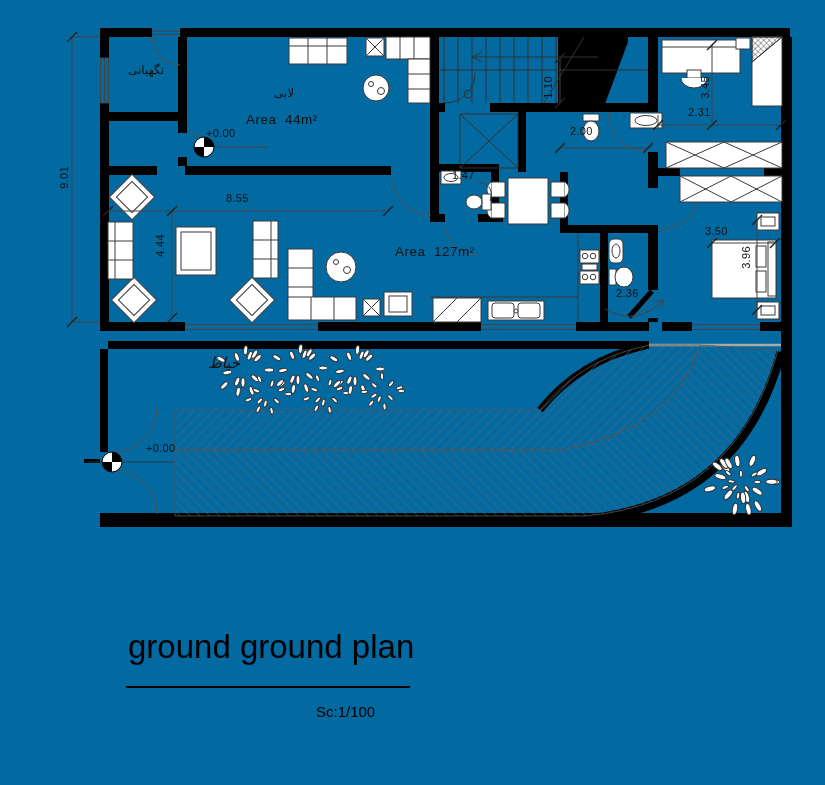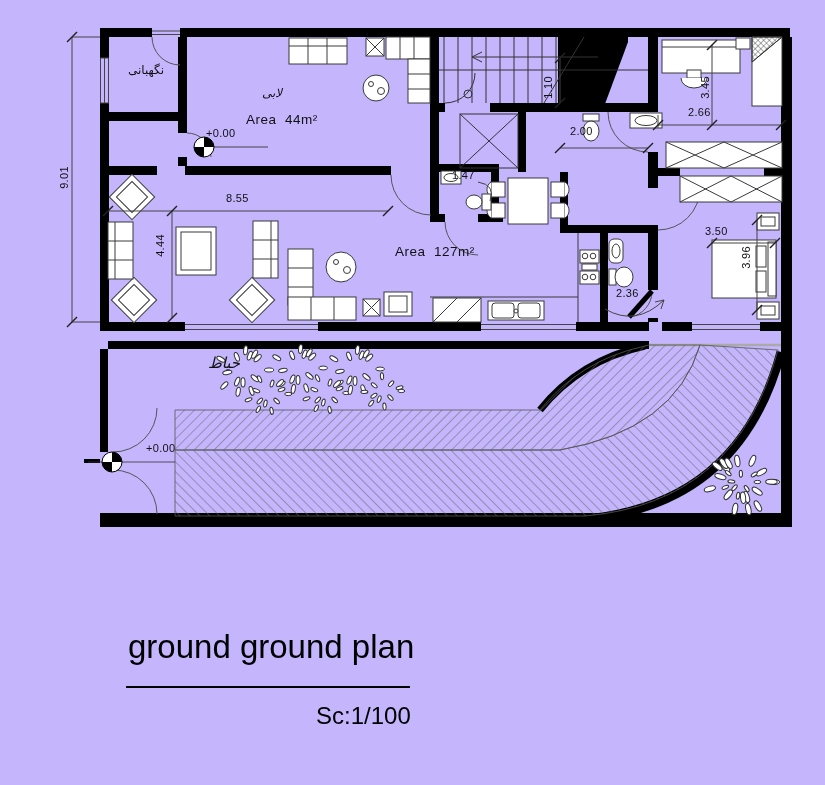--- a/index.html
+++ b/index.html
@@ -1,25 +1,25 @@
 <!DOCTYPE html>
 <html><head>
 <meta charset="utf-8">
 <style>
   html,body{margin:0;padding:0;background:#fff;}
-  #page{position:relative;width:825px;height:785px;background:#c4b5fd;overflow:hidden;
+  #page{position:relative;width:825px;height:785px;background:#0369a1;overflow:hidden;
         font-family:"Liberation Sans",sans-serif;}
   svg{position:absolute;left:0;top:0;}
   .lbl{position:absolute;color:#111;white-space:pre;line-height:1;}
   .dim{font-size:11px;letter-spacing:.3px;}
   .vdim{transform:rotate(-90deg);transform-origin:center center;text-align:center;}
   .area{font-size:13.5px;letter-spacing:.5px;}
   .fa{font-family:"DejaVu Sans",sans-serif;font-size:12px;}
   .title{font-size:33px;color:#000;}
-  .scale{font-size:24px;color:#000;}
+  .scale{font-size:15px;color:#000;}
   .rule{position:absolute;background:#000;height:1.5px;}
 </style>
 </head>
 <body>
 
 <div id="page">
 
 <svg width="825" height="785" viewBox="0 0 825 785">
   <defs>
     <pattern id="hA" width="7" height="7" patternUnits="userSpaceOnUse" patternTransform="rotate(45)">
@@ -419,36 +419,36 @@
         <ellipse cx="734.522251027505" cy="487.7396744599411" rx="3.5" ry="1.6" transform="rotate(132.78256858398825 734.522251027505 487.7396744599411)" fill="#fff" stroke="#333" stroke-width="1"></ellipse>
         <ellipse cx="725.3023901038862" cy="487.33530636519146" rx="3.5" ry="1.6" transform="rotate(157.4865791607157 725.3023901038862 487.33530636519146)" fill="#fff" stroke="#333" stroke-width="1"></ellipse>
         <ellipse cx="731.4097093022098" cy="481.48093504589616" rx="3.5" ry="1.6" transform="rotate(183.77632370221187 731.4097093022098 481.48093504589616)" fill="#fff" stroke="#333" stroke-width="1"></ellipse>
         <ellipse cx="728.2380613754359" cy="473.12468109445473" rx="3.5" ry="1.6" transform="rotate(220.3016937850882 728.2380613754359 473.12468109445473)" fill="#fff" stroke="#333" stroke-width="1"></ellipse>
         <ellipse cx="740.8693217070347" cy="473.7609794396495" rx="3.5" ry="1.6" transform="rotate(269.25485658981313 740.8693217070347 473.7609794396495)" fill="#fff" stroke="#333" stroke-width="1"></ellipse>
         <ellipse cx="754.2100489918295" cy="474.4115773551855" rx="3.5" ry="1.6" transform="rotate(324.9872020111252 754.2100489918295 474.4115773551855)" fill="#fff" stroke="#333" stroke-width="1"></ellipse>
       </g>
 </svg>
 
   <div class="lbl fa" style="left:116px;top:64px;width:60px;text-align:center;direction:rtl;">نگهبانی</div>
-  <div class="lbl fa" style="left:250px;top:87px;width:44px;text-align:center;direction:rtl;font-style:italic;">لابی</div>
+  <div class="lbl fa" style="left:250px;top:87px;width:44px;text-align:right;direction:rtl;">لابی</div>
   <div class="lbl area" style="left:246px;top:113px;">Area  44m²</div>
   <div class="lbl area" style="left:383px;top:245px;margin-left:12px;">Area  127m²</div>
   <div class="lbl fa" style="left:198px;top:356px;width:52px;text-align:center;font-size:15px;direction:rtl;font-style:italic;">حیاط</div>
 
   <div class="lbl dim" style="left:206px;top:128px;">+0.00</div>
   <div class="lbl dim" style="left:146px;top:443px;">+0.00</div>
 
   <div class="lbl dim vdim" style="left:44px;top:172px;width:40px;">9.01</div>
   <div class="lbl dim" style="left:226px;top:193px;">8.55</div>
   <div class="lbl dim vdim" style="left:140px;top:240px;width:40px;">4.44</div>
   <div class="lbl dim" style="left:452px;top:170px;">1.47</div>
   <div class="lbl dim vdim" style="left:528px;top:82px;width:40px;">1.10</div>
   <div class="lbl dim" style="left:570px;top:126px;">2.00</div>
   <div class="lbl dim vdim" style="left:685px;top:82px;width:40px;">3.45</div>
-  <div class="lbl dim" style="left:688px;top:107px;">2.66</div>
+  <div class="lbl dim" style="left:688px;top:107px;">2.31</div>
   <div class="lbl dim" style="left:705px;top:226px;">3.50</div>
   <div class="lbl dim vdim" style="left:726px;top:252px;width:40px;">3.96</div>
   <div class="lbl dim" style="left:616px;top:288px;">2.36</div>
 
   <div class="lbl title" style="left:128px;top:630px;">ground ground plan</div>
   <div class="rule" style="left:126px;top:686px;width:284px;"></div>
   <div class="lbl scale" style="left:316px;top:704px;">Sc:1/100</div>
 </div>
 
 </body></html>

